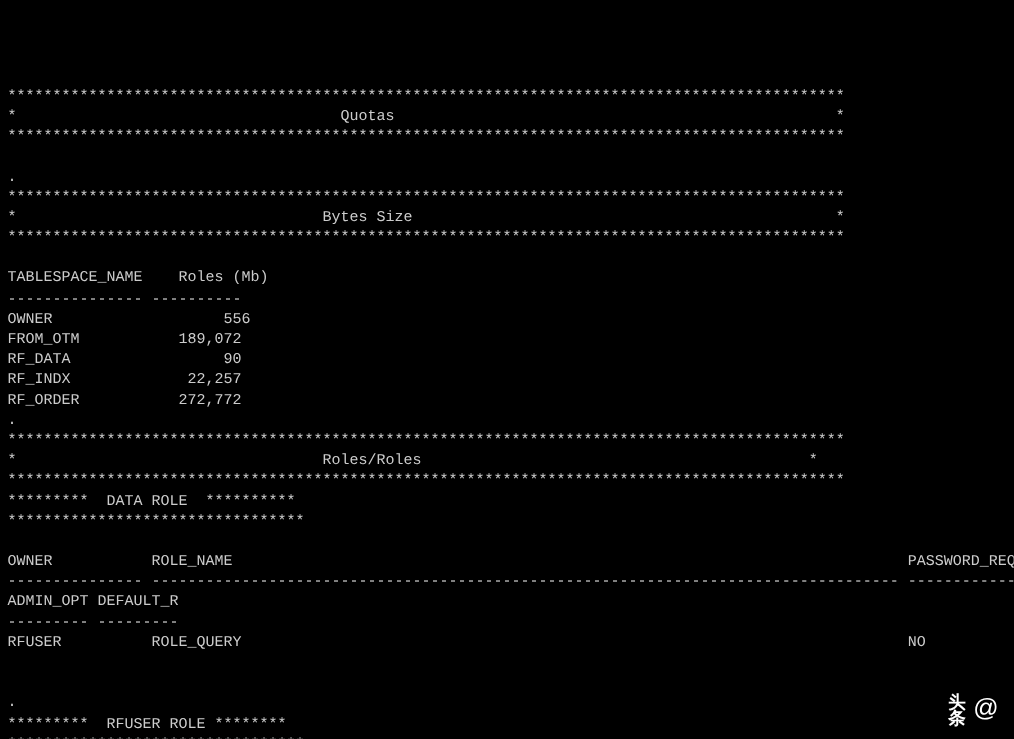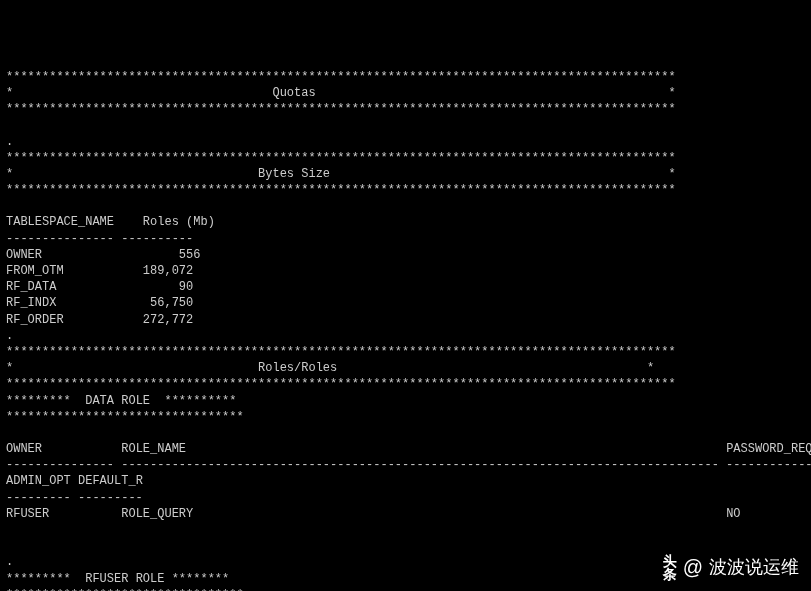--- a/index.html
+++ b/index.html
@@ -50,21 +50,21 @@
 .
 <span>*********************************************************************************************</span>
 <span>*</span>                                  <span>Bytes Size</span>                                               <span>*</span>
 <span>*********************************************************************************************</span>
 
 <span>TABLESPACE_NAME</span>    <span>Roles (Mb)</span>
 <span>--------------- ----------</span>
 <span>OWNER</span>                   <span>556</span>
 <span>FROM_OTM</span>           <span>189,072</span>
 <span>RF_DATA</span>                 <span>90</span>
-<span>RF_INDX</span>             <span>56,750</span>
+<span>RF_INDX</span>             <span>22,257</span>
 <span>RF_ORDER</span>           <span>272,772</span>
 .
 <span>*********************************************************************************************</span>
 <span>*</span>                                  <span>Roles/Roles</span>                                           <span>*</span>
 <span>*********************************************************************************************</span>
 <span>*********</span>  <span>DATA ROLE</span>  <span>**********</span>
 <span>*********************************</span>
 
 <span>OWNER</span>           <span>ROLE_NAME</span>                                                                           <span>PASSWORD_REQUIRED</span>
 <span>--------------- ----------------------------------------------------------------------------------- -----------------</span>
@@ -86,17 +86,16 @@
 
 
 .
 
 <div class="watermark">
   <span class="logo">
     <span>头</span>
     <span>条</span>
   </span>
   <span class="at">@</span>
-  <span>波波说运维</span>
 </div>
 
 
 
 
 </body></html>

